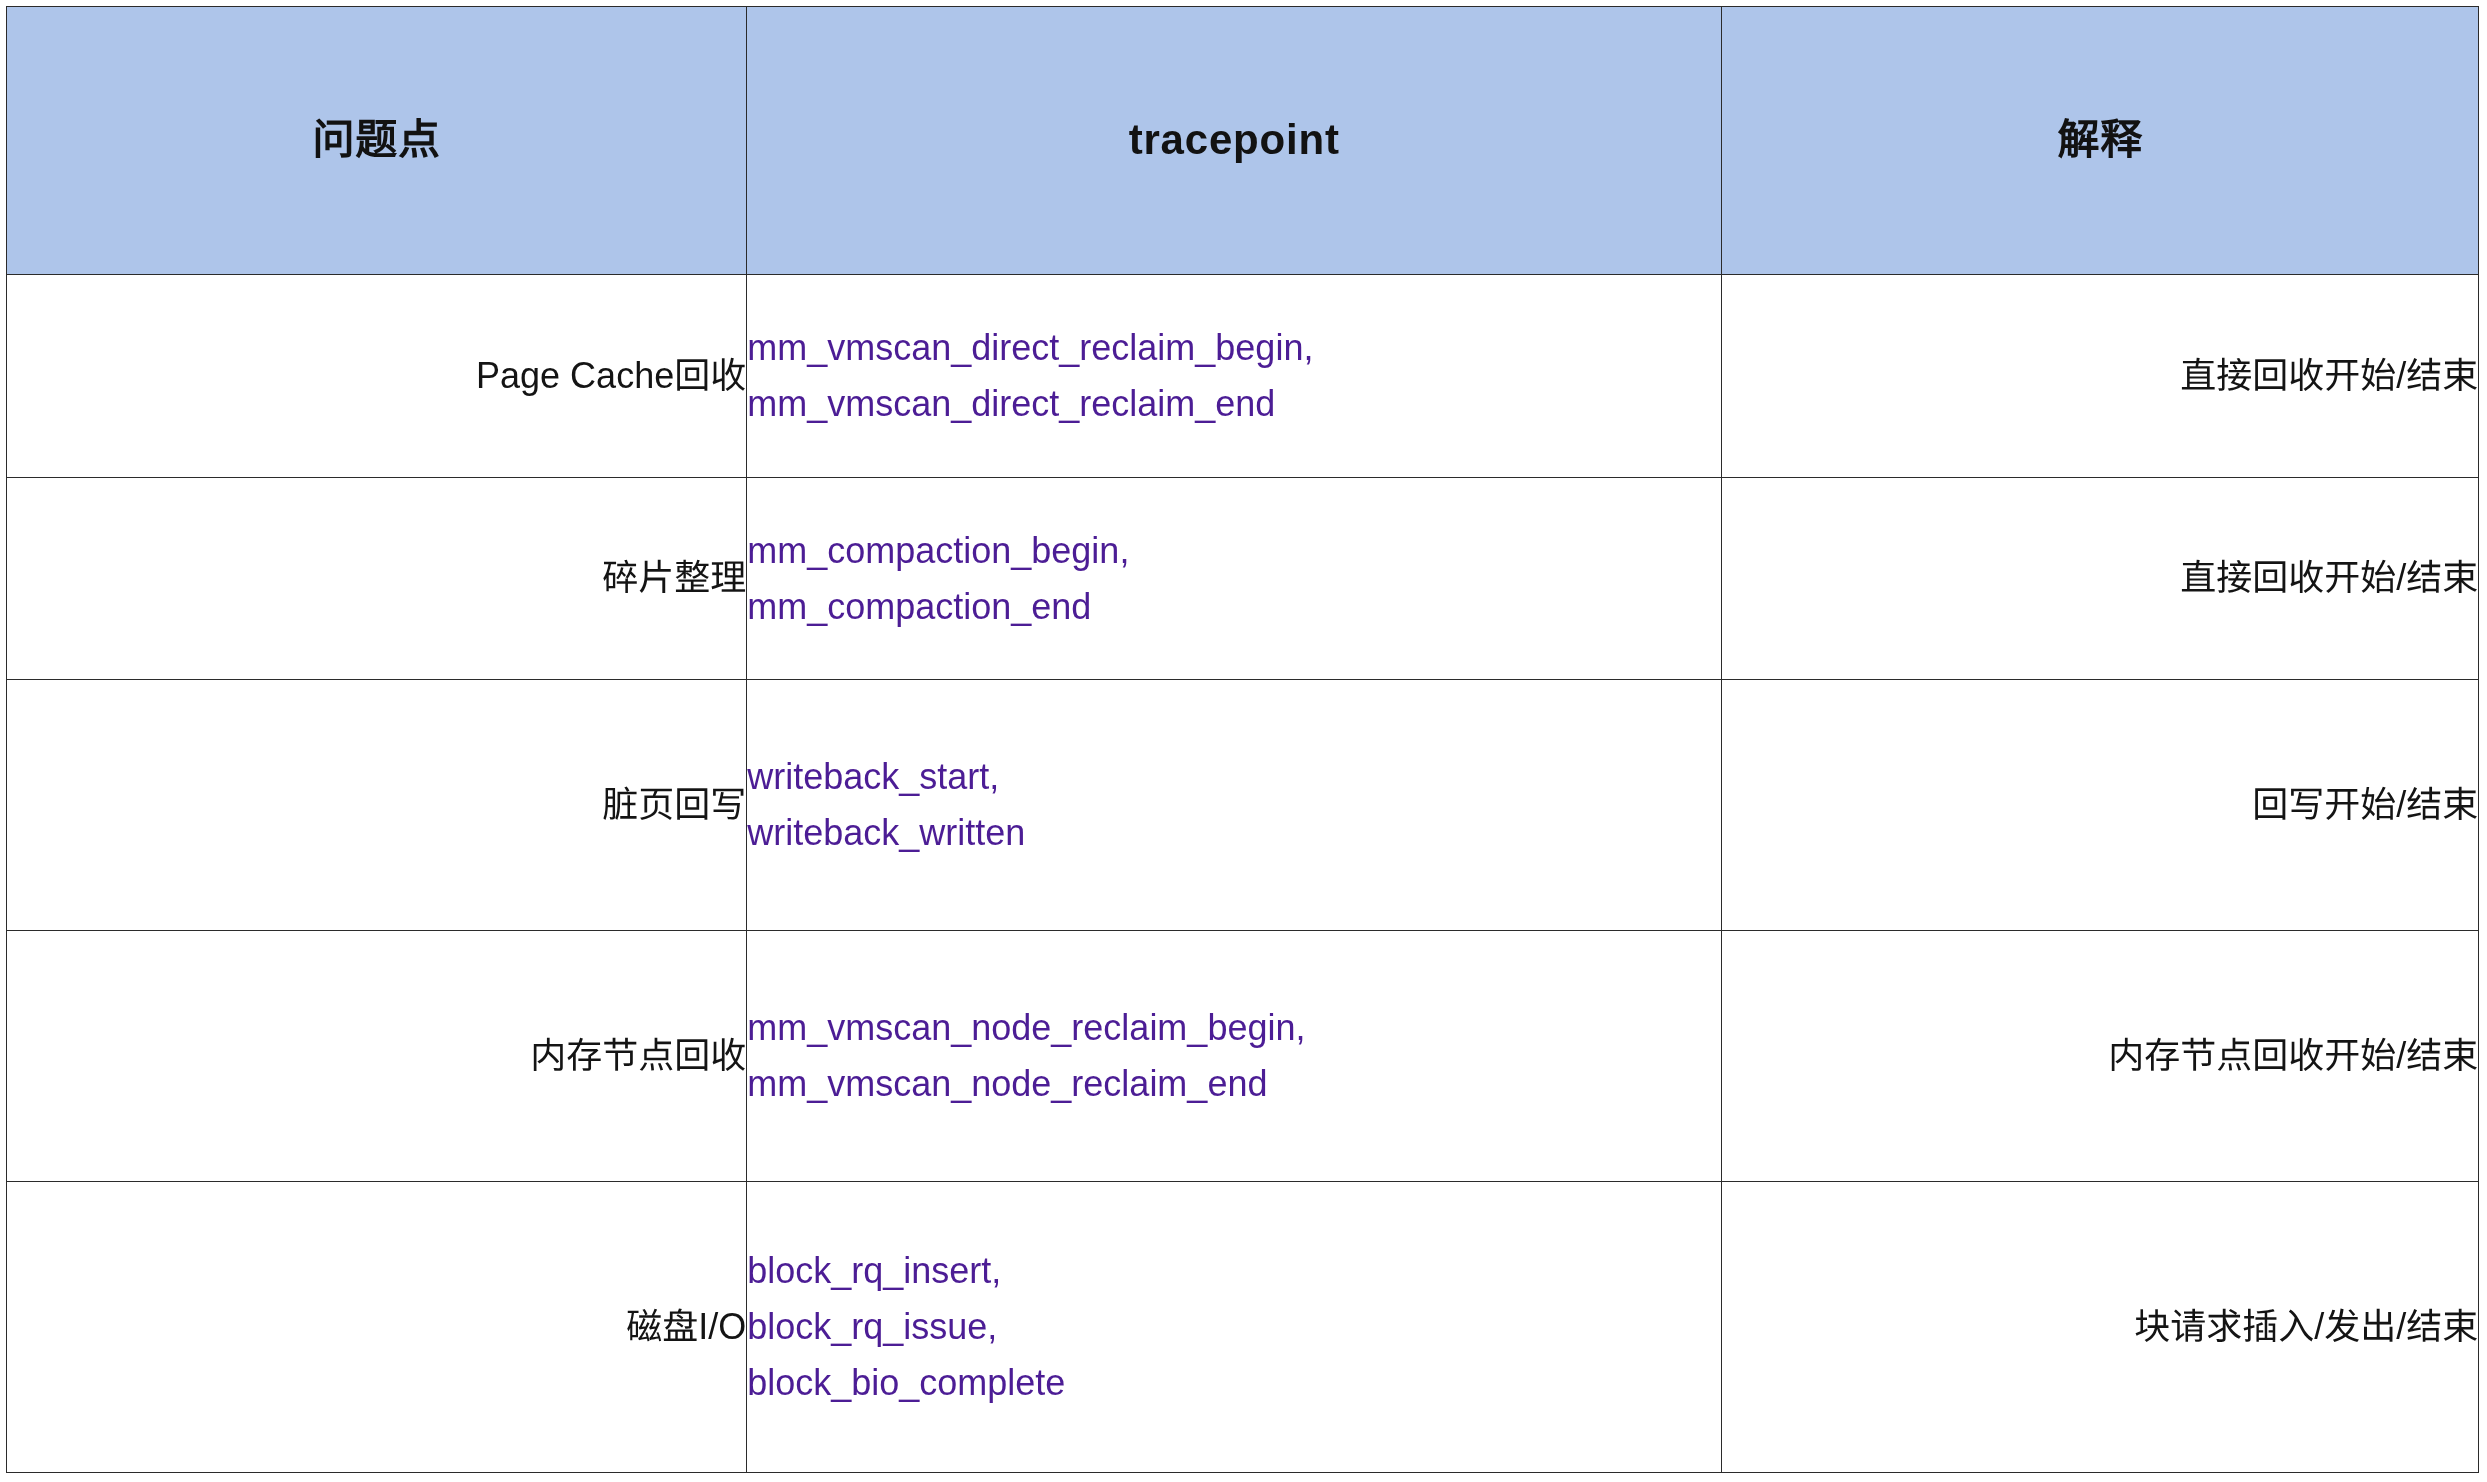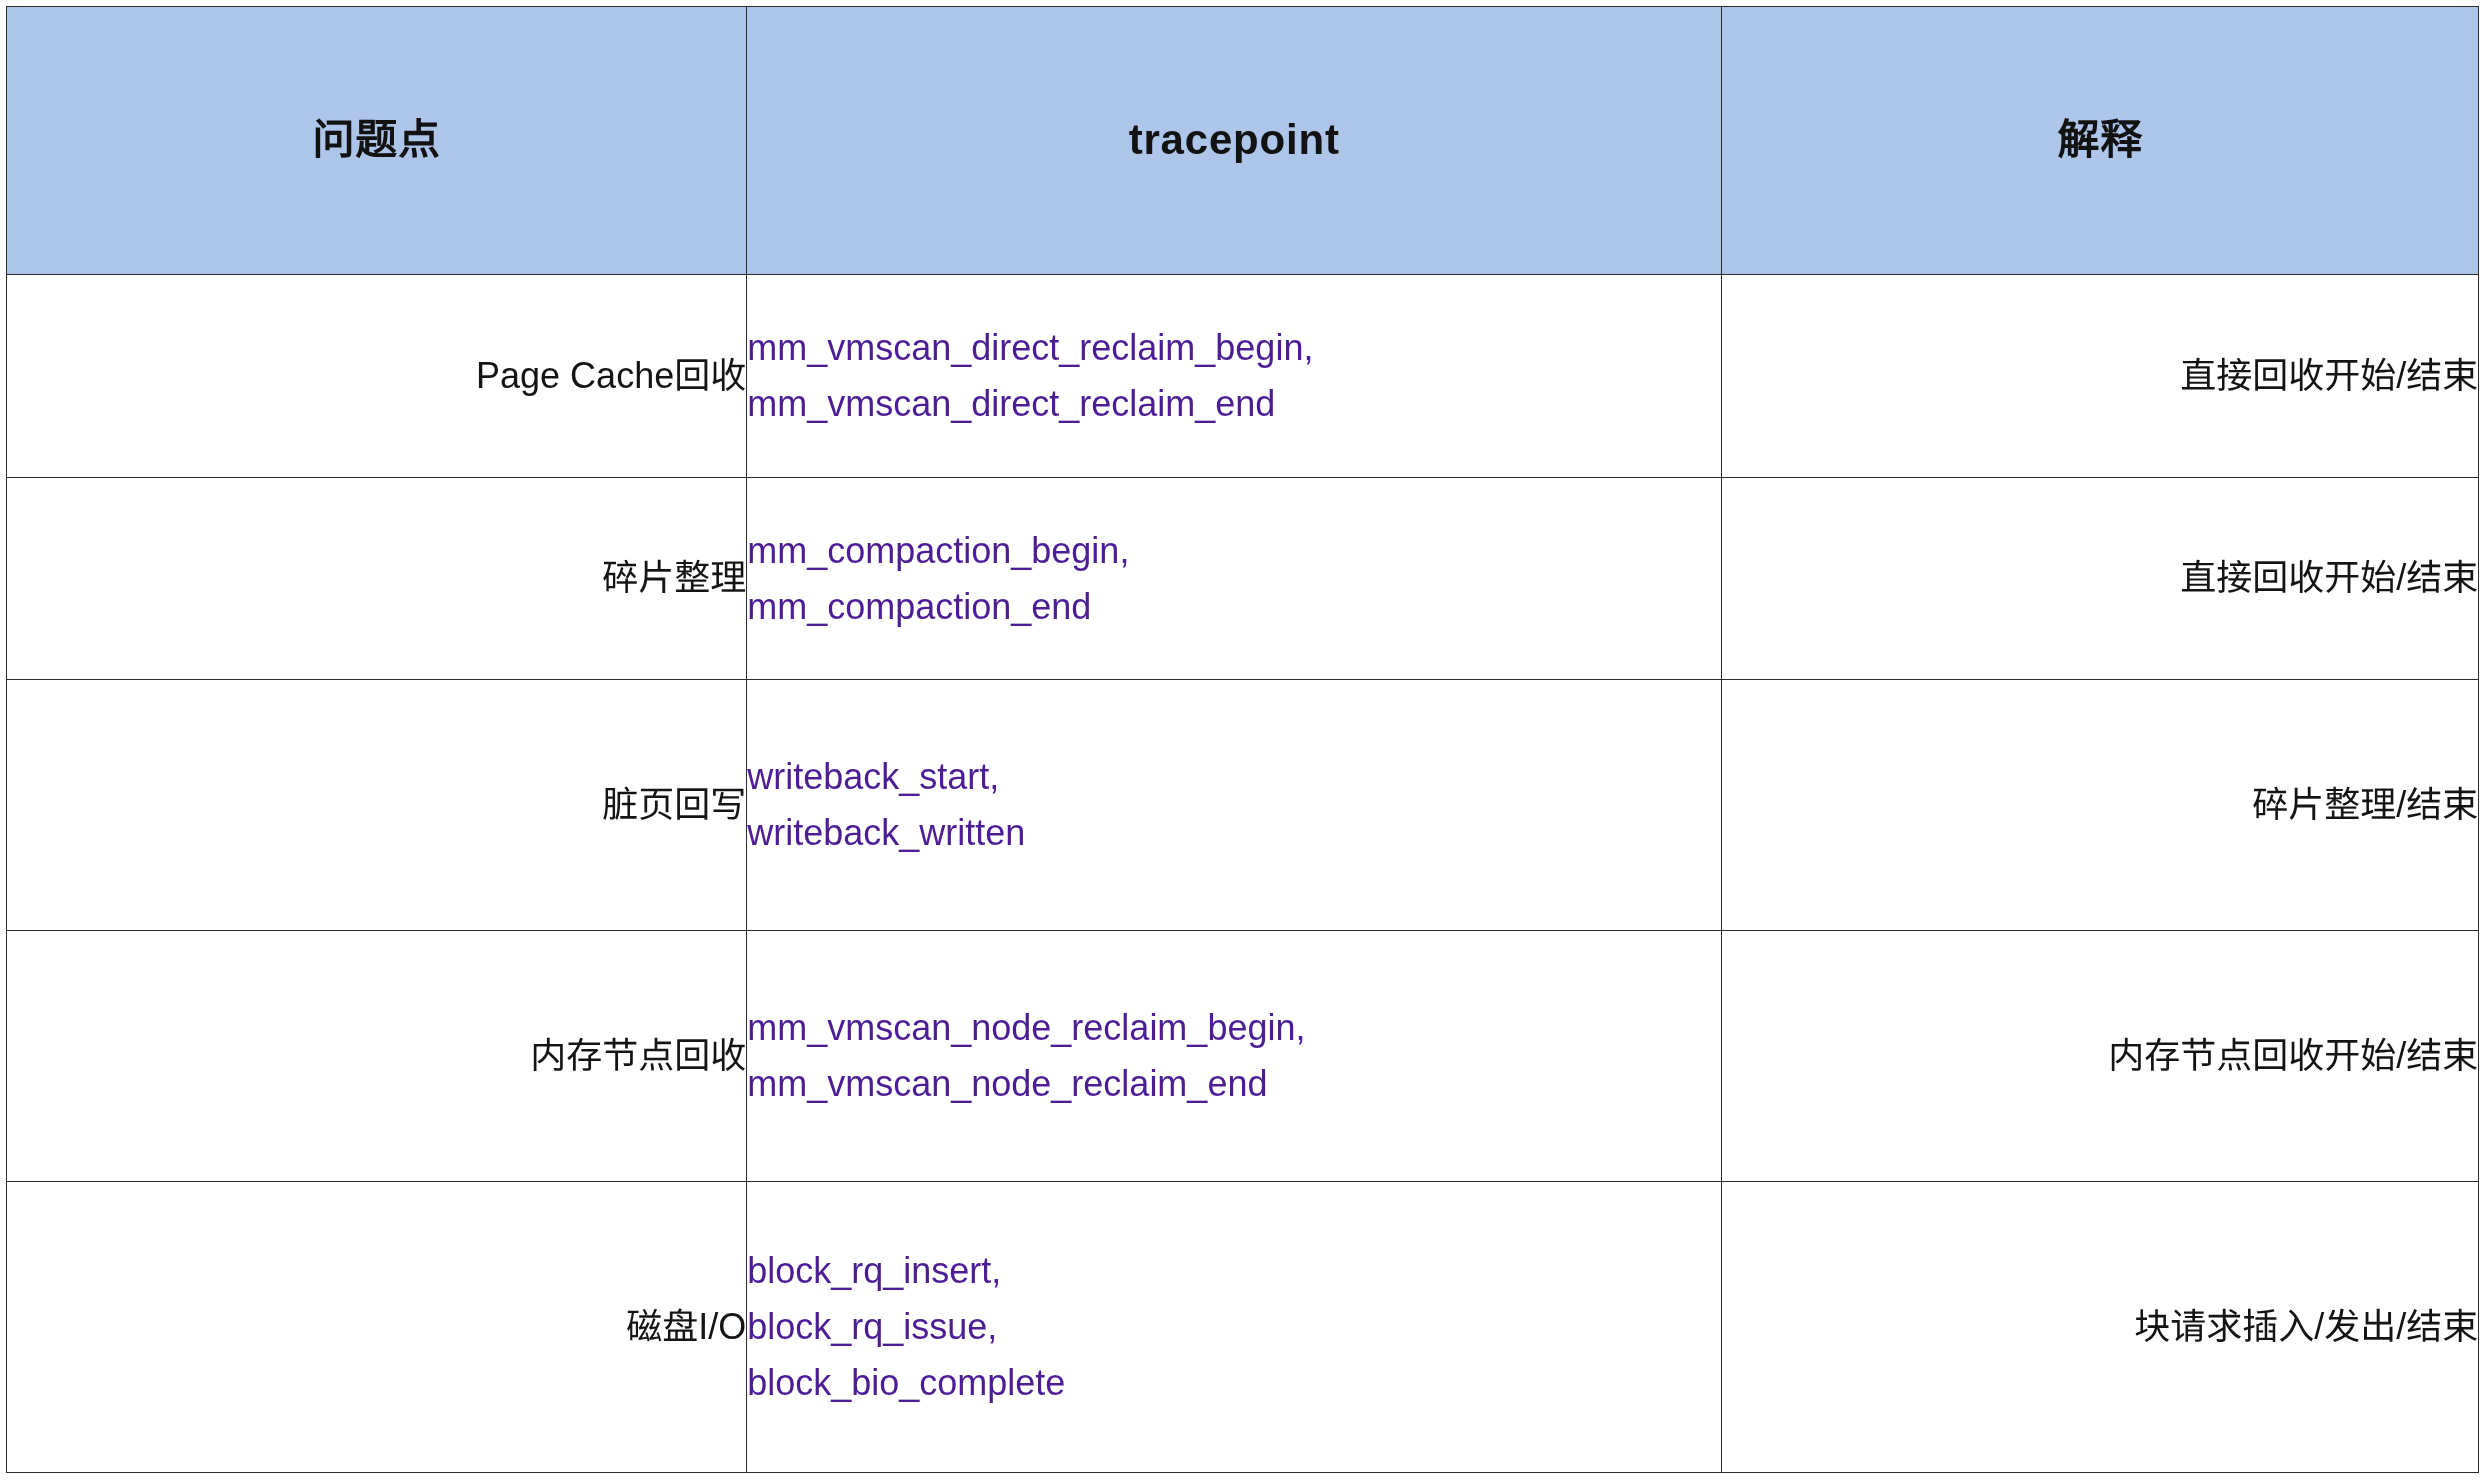--- a/index.html
+++ b/index.html
@@ -121,21 +121,21 @@
         </td>
         <td class="cell-explain">直接回收开始/结束</td>
       </tr>
 
       <tr class="row row-tall">
         <td class="cell-issue">脏页回写</td>
         <td class="cell-tracepoint">
           <span class="tp-line">writeback_start,</span>
           <span class="tp-line">writeback_written</span>
         </td>
-        <td class="cell-explain">碎片整理/结束</td>
+        <td class="cell-explain">回写开始/结束</td>
       </tr>
 
       <tr class="row row-tall">
         <td class="cell-issue">内存节点回收</td>
         <td class="cell-tracepoint">
           <span class="tp-line">mm_vmscan_node_reclaim_begin,</span>
           <span class="tp-line">mm_vmscan_node_reclaim_end</span>
         </td>
         <td class="cell-explain">内存节点回收开始/结束</td>
       </tr>

